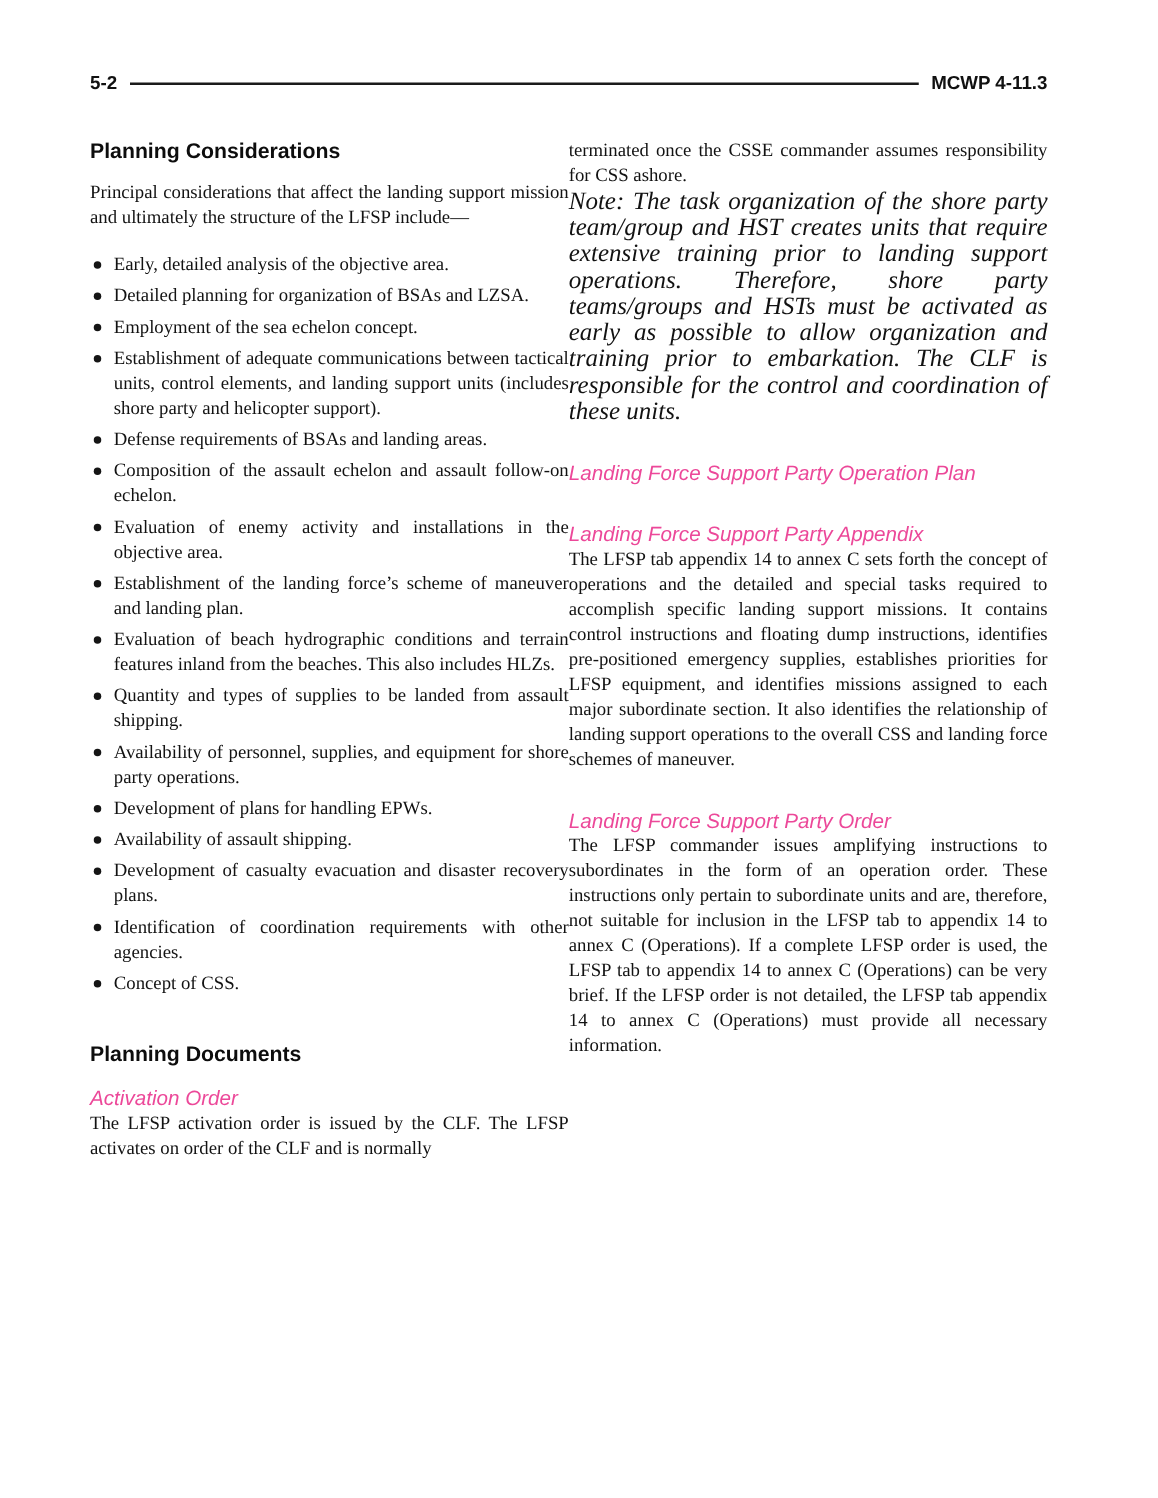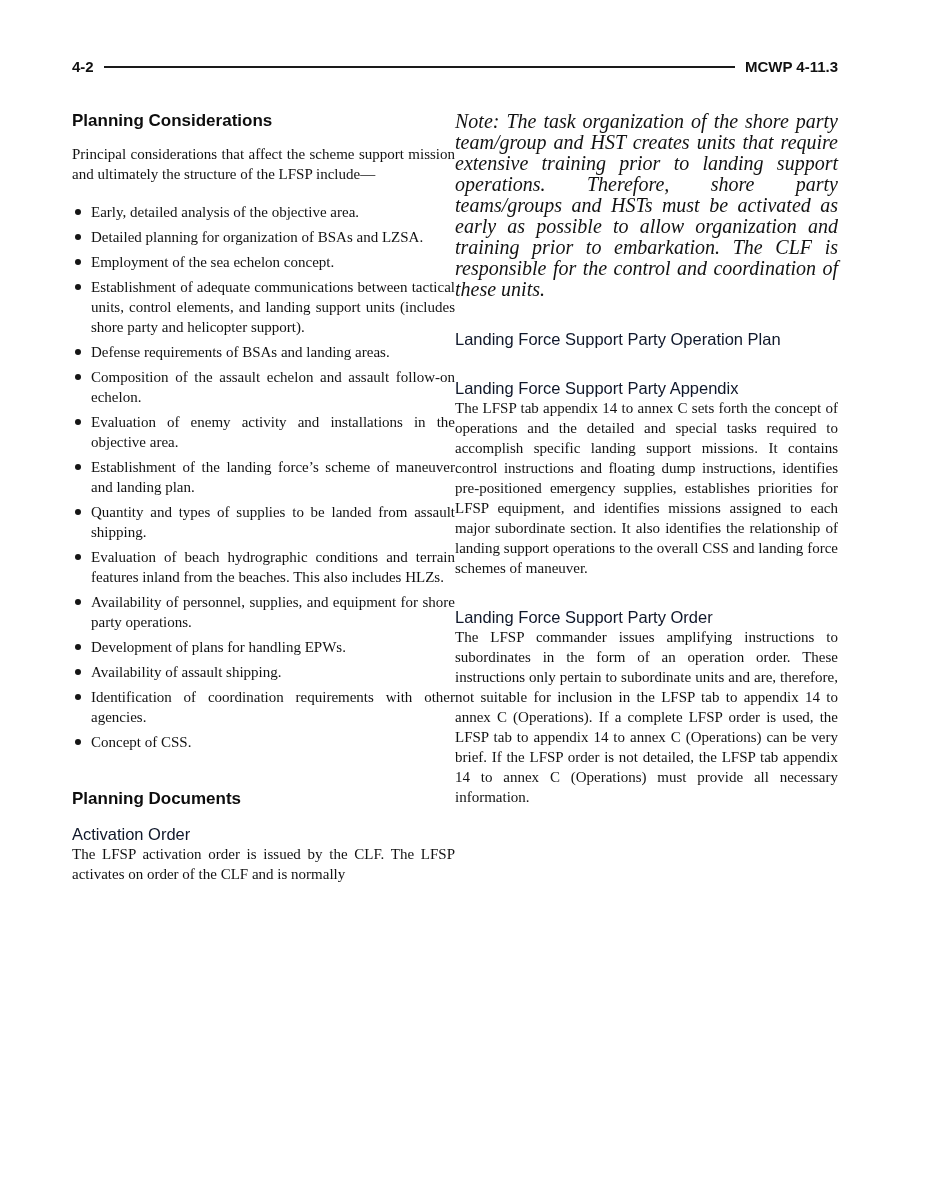--- a/index.html
+++ b/index.html
@@ -47,24 +47,25 @@
   
   .h-main {
     font-family: "Liberation Sans", sans-serif;
     font-weight: bold;
     font-size: 17px;
     margin: 0 0 13px 0;
     color: #0d0d0d;
   }
   .h-sub {
     font-family: "Liberation Sans", sans-serif;
+    font-style: italic;
     font-weight: normal;
     font-size: 16.5px;
     margin: 0 0 0 0;
-    color: #0f172a;
+    color: #ec4899;
   }
   p.body {
     font-size: 15px;
     line-height: 20px;
     text-align: justify;
     margin: 0;
   }
   p.note {
     font-style: italic;
     font-size: 20px;
@@ -101,61 +102,63 @@
   .mt-sub   { margin-top: 30px; }   
   .mt-para  { margin-top: 24px; }   
   .mt-note  { margin-top: 27px; }
 </style>
 </head>
 <body>
 
 <div class="page">
 
   <div class="header">
-    <span>4-2</span>
+    <span>5-2</span>
     <div class="rule"></div>
     <span>MCWP 4-11.3</span>
   </div>
 
   <div class="content">
 
     <div class="col">
 
       <h2 class="h-main">Planning Considerations</h2>
 
-      <p class="body">Principal considerations that affect the scheme support mission and ultimately the structure of the LFSP include—</p>
+      <p class="body">Principal considerations that affect the landing support mission and ultimately the structure of the LFSP include—</p>
 
       <ul class="bullets">
         <li>Early, detailed analysis of the objective area.</li>
         <li>Detailed planning for organization of BSAs and LZSA.</li>
         <li>Employment of the sea echelon concept.</li>
         <li>Establishment of adequate communications between tactical units, control elements, and landing support units (includes shore party and helicopter support).</li>
         <li>Defense requirements of BSAs and landing areas.</li>
         <li>Composition of the assault echelon and assault follow-on echelon.</li>
         <li>Evaluation of enemy activity and installations in the objective area.</li>
         <li>Establishment of the landing force’s scheme of maneuver and landing plan.</li>
+        <li>Evaluation of beach hydrographic conditions and terrain features inland from the beaches. This also includes HLZs.</li>
         <li>Quantity and types of supplies to be landed from assault shipping.</li>
-        <li>Evaluation of beach hydrographic conditions and terrain features inland from the beaches. This also includes HLZs.</li>
         <li>Availability of personnel, supplies, and equipment for shore party operations.</li>
         <li>Development of plans for handling EPWs.</li>
         <li>Availability of assault shipping.</li>
+        <li>Development of casualty evacuation and disaster recovery plans.</li>
         <li>Identification of coordination requirements with other agencies.</li>
         <li>Concept of CSS.</li>
       </ul>
 
       <h2 class="h-main mt-sec">Planning Documents</h2>
 
       <h3 class="h-sub" style="margin-top:16px">Activation Order</h3>
 
       <p class="body mt-para">The LFSP activation order is issued by the CLF. The LFSP activates on order of the CLF and is normally</p>
 
     </div>
 
     <div class="col">
 
+      <p class="body">terminated once the CSSE commander assumes responsibility for CSS ashore.</p>
 
       <p class="note mt-note">Note: The task organization of the shore party team/group and HST creates units that require extensive training prior to landing support operations. Therefore, shore party teams/groups and HSTs must be activated as early as possible to allow organization and training prior to embarkation. The CLF is responsible for the control and coordination of these units.</p>
 
       <h3 class="h-sub mt-sub">Landing Force Support Party Operation Plan</h3>
 
 
       <h3 class="h-sub mt-sub">Landing Force Support Party Appendix</h3>
 
       <p class="body mt-para">The LFSP tab appendix 14 to annex C sets forth the concept of operations and the detailed and special tasks required to accomplish specific landing support missions. It contains control instructions and floating dump instructions, identifies pre-positioned emergency supplies, establishes priorities for LFSP equipment, and identifies missions assigned to each major subordinate section. It also identifies the relationship of landing support operations to the overall CSS and landing force schemes of maneuver.</p>
 

